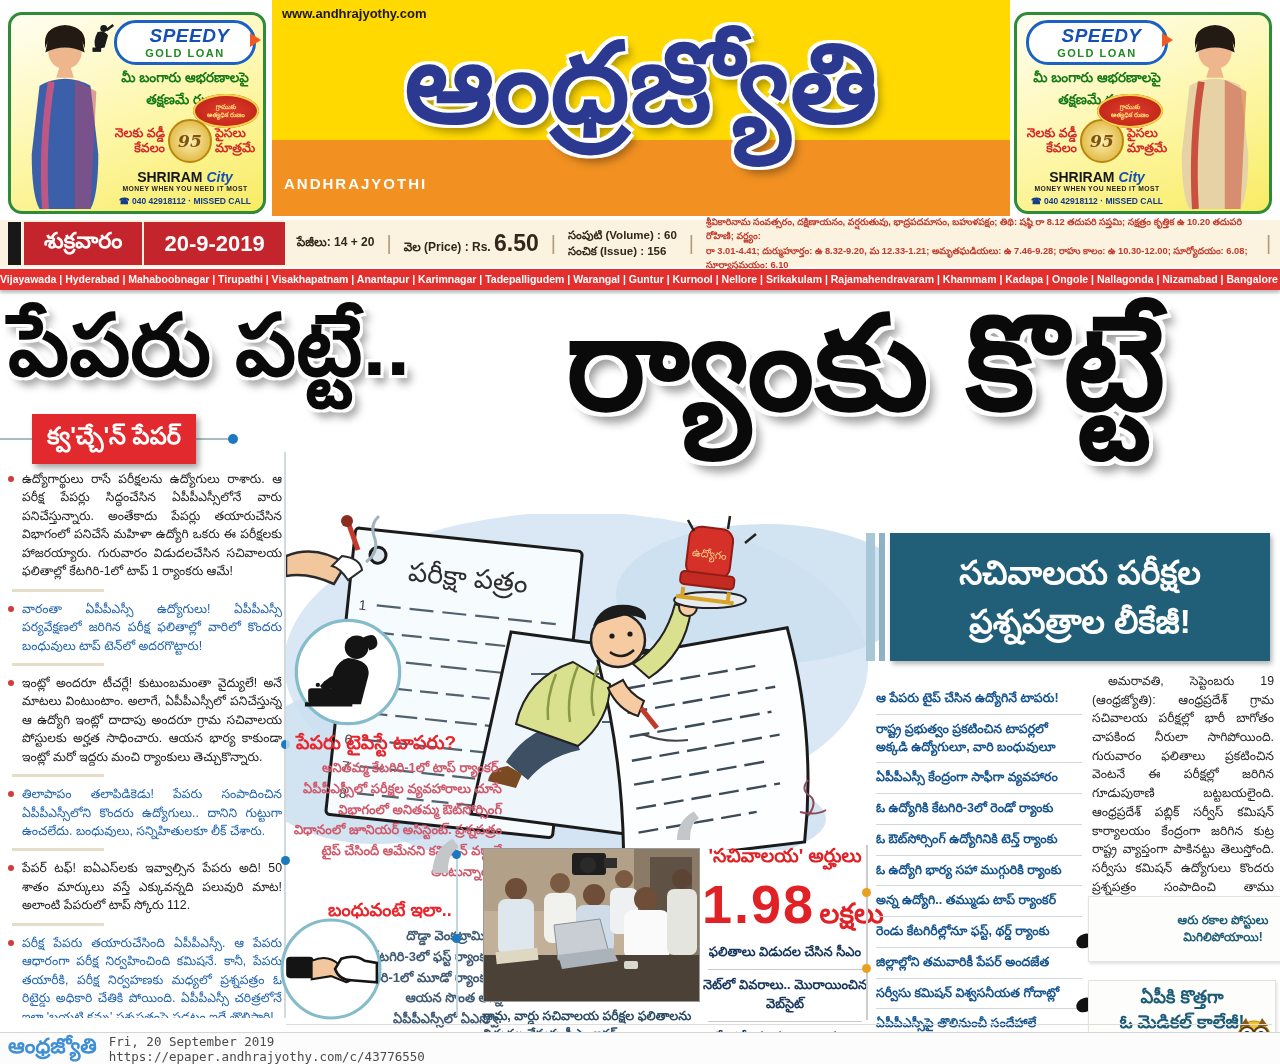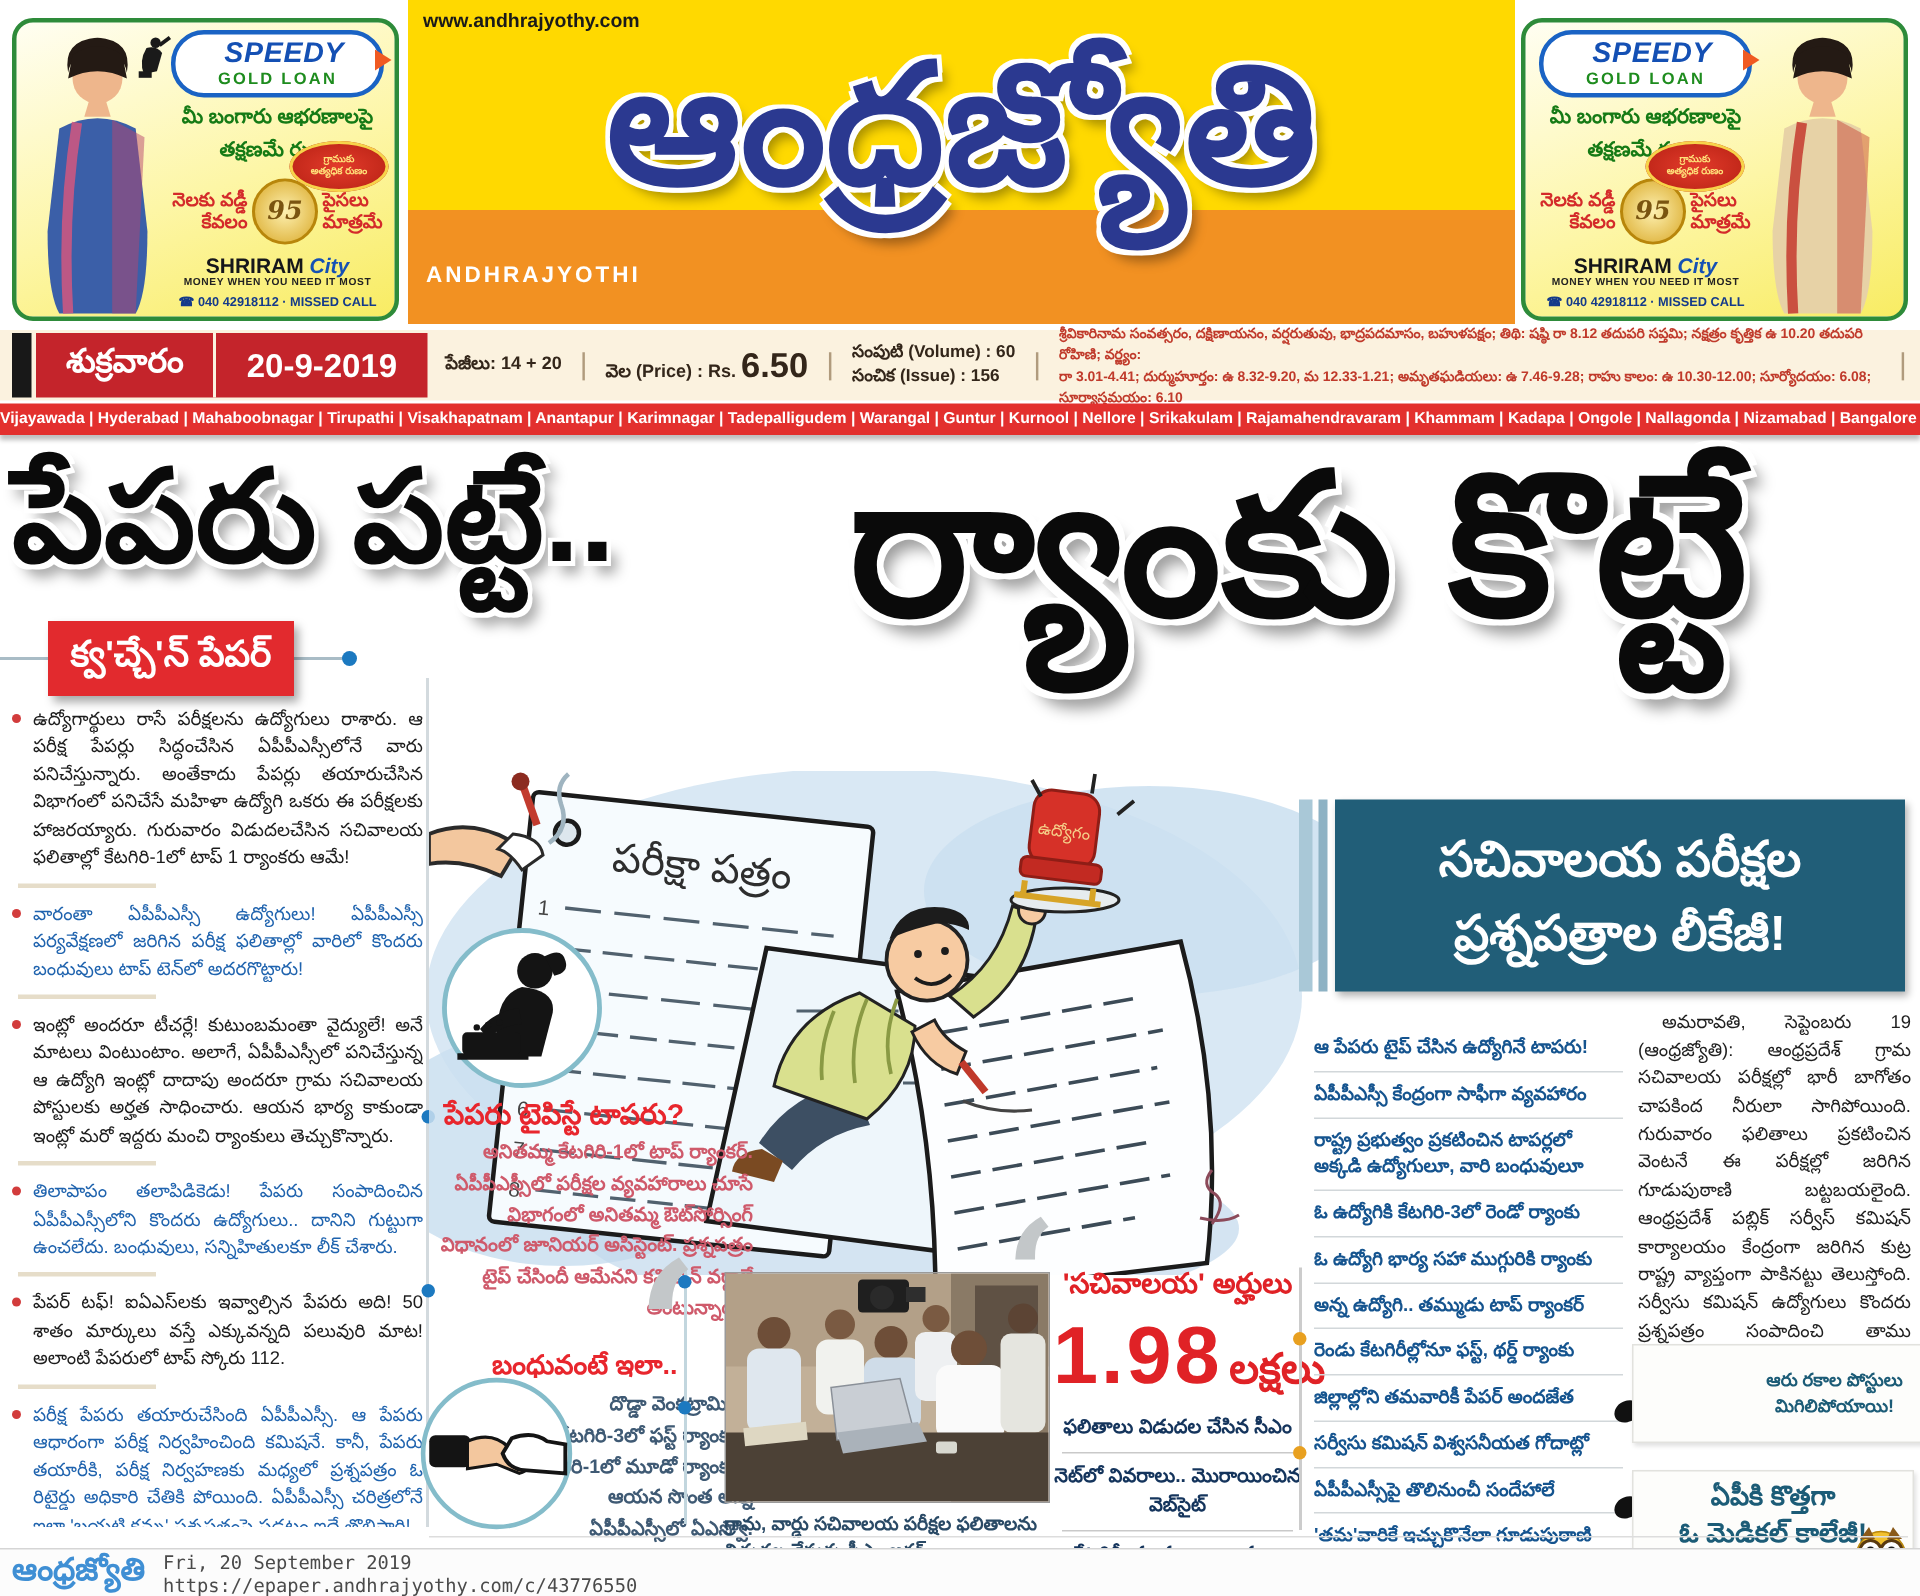--- a/index.html
+++ b/index.html
@@ -448,23 +448,24 @@
 
   <div class="tealbar1"></div>
   <div class="tealbar2"></div>
   <div class="tealbox">
     <span>సచివాలయ పరీక్షల</span>
     <span>ప్రశ్నపత్రాల లీకేజీ!</span>
   </div>
 
   <div class="points">
     <div class="point">ఆ పేపరు టైప్ చేసిన ఉద్యోగినే టాపరు!</div>
+    <div class="point">రాష్ట్ర ప్రభుత్వం ప్రకటించిన టాపర్లలో అక్కడి ఉద్యోగులూ, వారి బంధువులూ</div>
     <div class="point">ఏపీపీఎస్సీ కేంద్రంగా సాఫీగా వ్యవహారం</div>
-    <div class="point">రాష్ట్ర ప్రభుత్వం ప్రకటించిన టాపర్లలో అక్కడి ఉద్యోగులూ, వారి బంధువులూ</div>
     <div class="point">ఓ ఉద్యోగికి కేటగిరి-3లో రెండో ర్యాంకు</div>
+    <div class="point">ఓ ఔట్‌సోర్సింగ్ ఉద్యోగినికి టెన్త్ ర్యాంకు</div>
     <div class="point">ఓ ఉద్యోగి భార్య సహా ముగ్గురికి ర్యాంకు</div>
     <div class="point">అన్న ఉద్యోగి.. తమ్ముడు టాప్ ర్యాంకర్</div>
     <div class="point">రెండు కేటగిరీల్లోనూ ఫస్ట్, థర్డ్ ర్యాంకు</div>
     <div class="point">జిల్లాల్లోని తమవారికీ పేపర్ అందజేత</div>
     <div class="point">సర్వీసు కమిషన్ విశ్వసనీయత గోదాట్లో</div>
     <div class="point">ఏపీపీఎస్సీపై తొలినుంచీ సందేహాలే</div>
     <div class="point">'తమ'వారికే ఇచ్చుకొనేలా గూడుపుఠాణి చేస్తున్నట్టు అనుమానించిన అభ్యర్థులు</div>
   </div>
 
   <div class="article">

